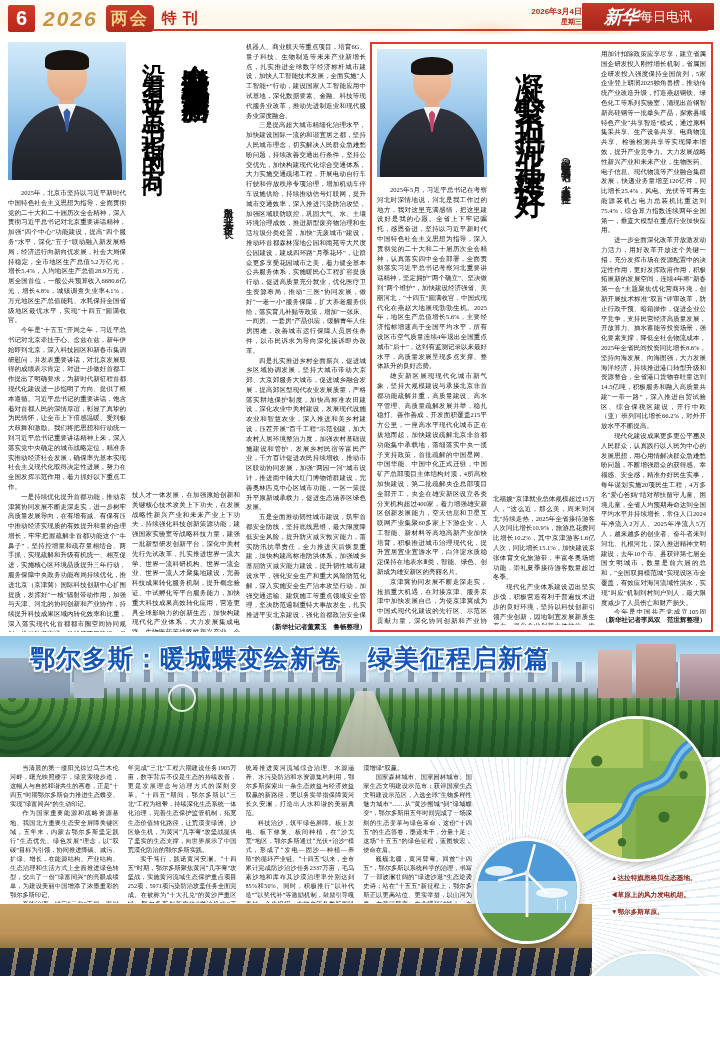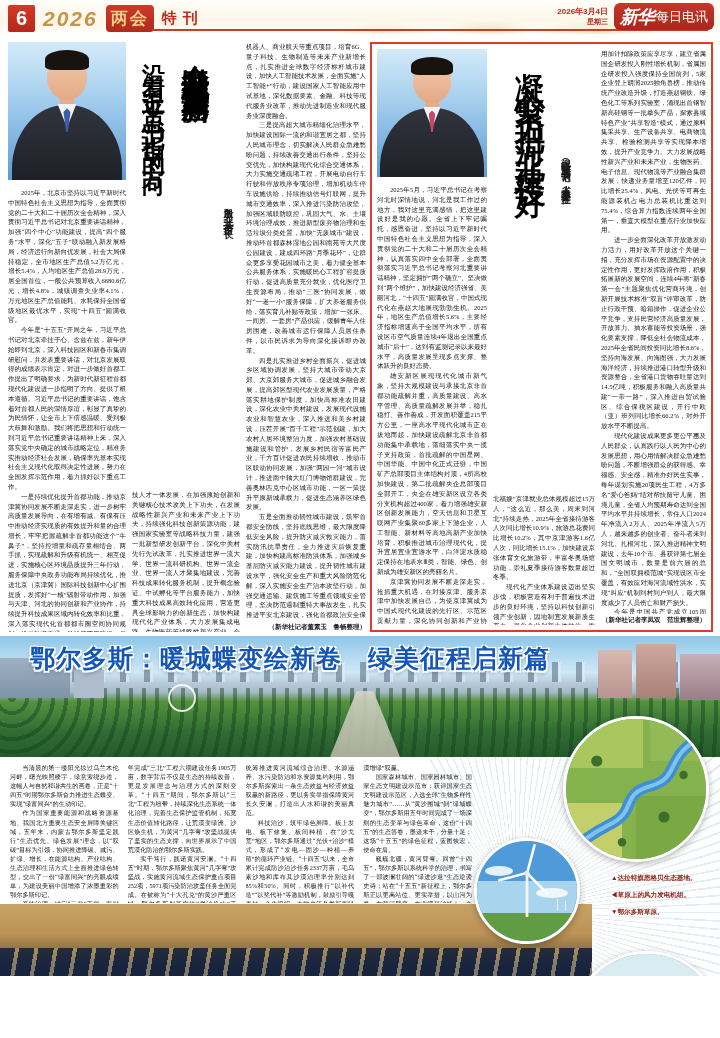--- a/index.html
+++ b/index.html
@@ -16,26 +16,26 @@
   .pgnum{width:27px;height:27px;background:linear-gradient(180deg,#d23a28,#b7271a);color:#fff;
          font-size:20px;font-weight:bold;display:flex;align-items:center;justify-content:center;
          font-family:"Liberation Sans",sans-serif;border-radius:2px;}
   .yr{color:#c59447;font-size:21px;font-weight:bold;letter-spacing:2px;font-style:italic;
       font-family:"Liberation Sans",sans-serif;}
   .lh-box{background:linear-gradient(180deg,#cc3a28,#b02a1c);color:#f3d089;font-size:17px;
           font-weight:900;padding:2px 5px;border-radius:4px;letter-spacing:2px;
           box-shadow:0 0 0 1px #e8a others;} 
   .tekan{color:#c22a1a;font-size:15px;font-weight:900;letter-spacing:6px;}
   .hdr-rule{position:absolute;left:152px;top:29px;width:556px;height:2px;background:#cf3a28;}
-  .hdr-right{position:absolute;right:6px;top:3px;display:flex;align-items:center;gap:6px;}
+  .hdr-right{position:absolute;right:6px;top:3px;display:flex;align-items:center;}
   .dateblk{text-align:right;color:#b8281a;font-family:"Liberation Sans",sans-serif;}
   .dateblk .d1{font-size:8px;font-weight:bold;}
   .dateblk .d2{font-size:7px;font-weight:bold;}
   .masthead{background:linear-gradient(180deg,#c5372a,#a8271b);color:#fff;height:27px;
-            display:flex;align-items:center;padding:0 6px;border-radius:6px;gap:2px;}
+            display:flex;align-items:center;padding:0 22px;border-radius:1px;gap:2px;}
   .masthead .m1{font-size:18px;font-weight:900;font-style:italic;letter-spacing:-1px;}
   .masthead .m2{font-size:13px;font-weight:400;}
   
   .smalltext{font-size:6.5px;line-height:9.8px;text-align:justify;color:#161616;}
   .para{margin:0;text-indent:2em;}
   .nofirst .para:first-child{text-indent:0;}
   .credit{font-size:6.5px;font-weight:bold;text-align:right;padding-top:2px;}
   .articles{position:absolute;top:42px;left:8px;width:705px;height:590px;display:flex;gap:4px;}
   .lart{width:358px;height:590px;display:flex;gap:6px;}
   .lc1{width:118px;display:flex;flex-direction:column;}

